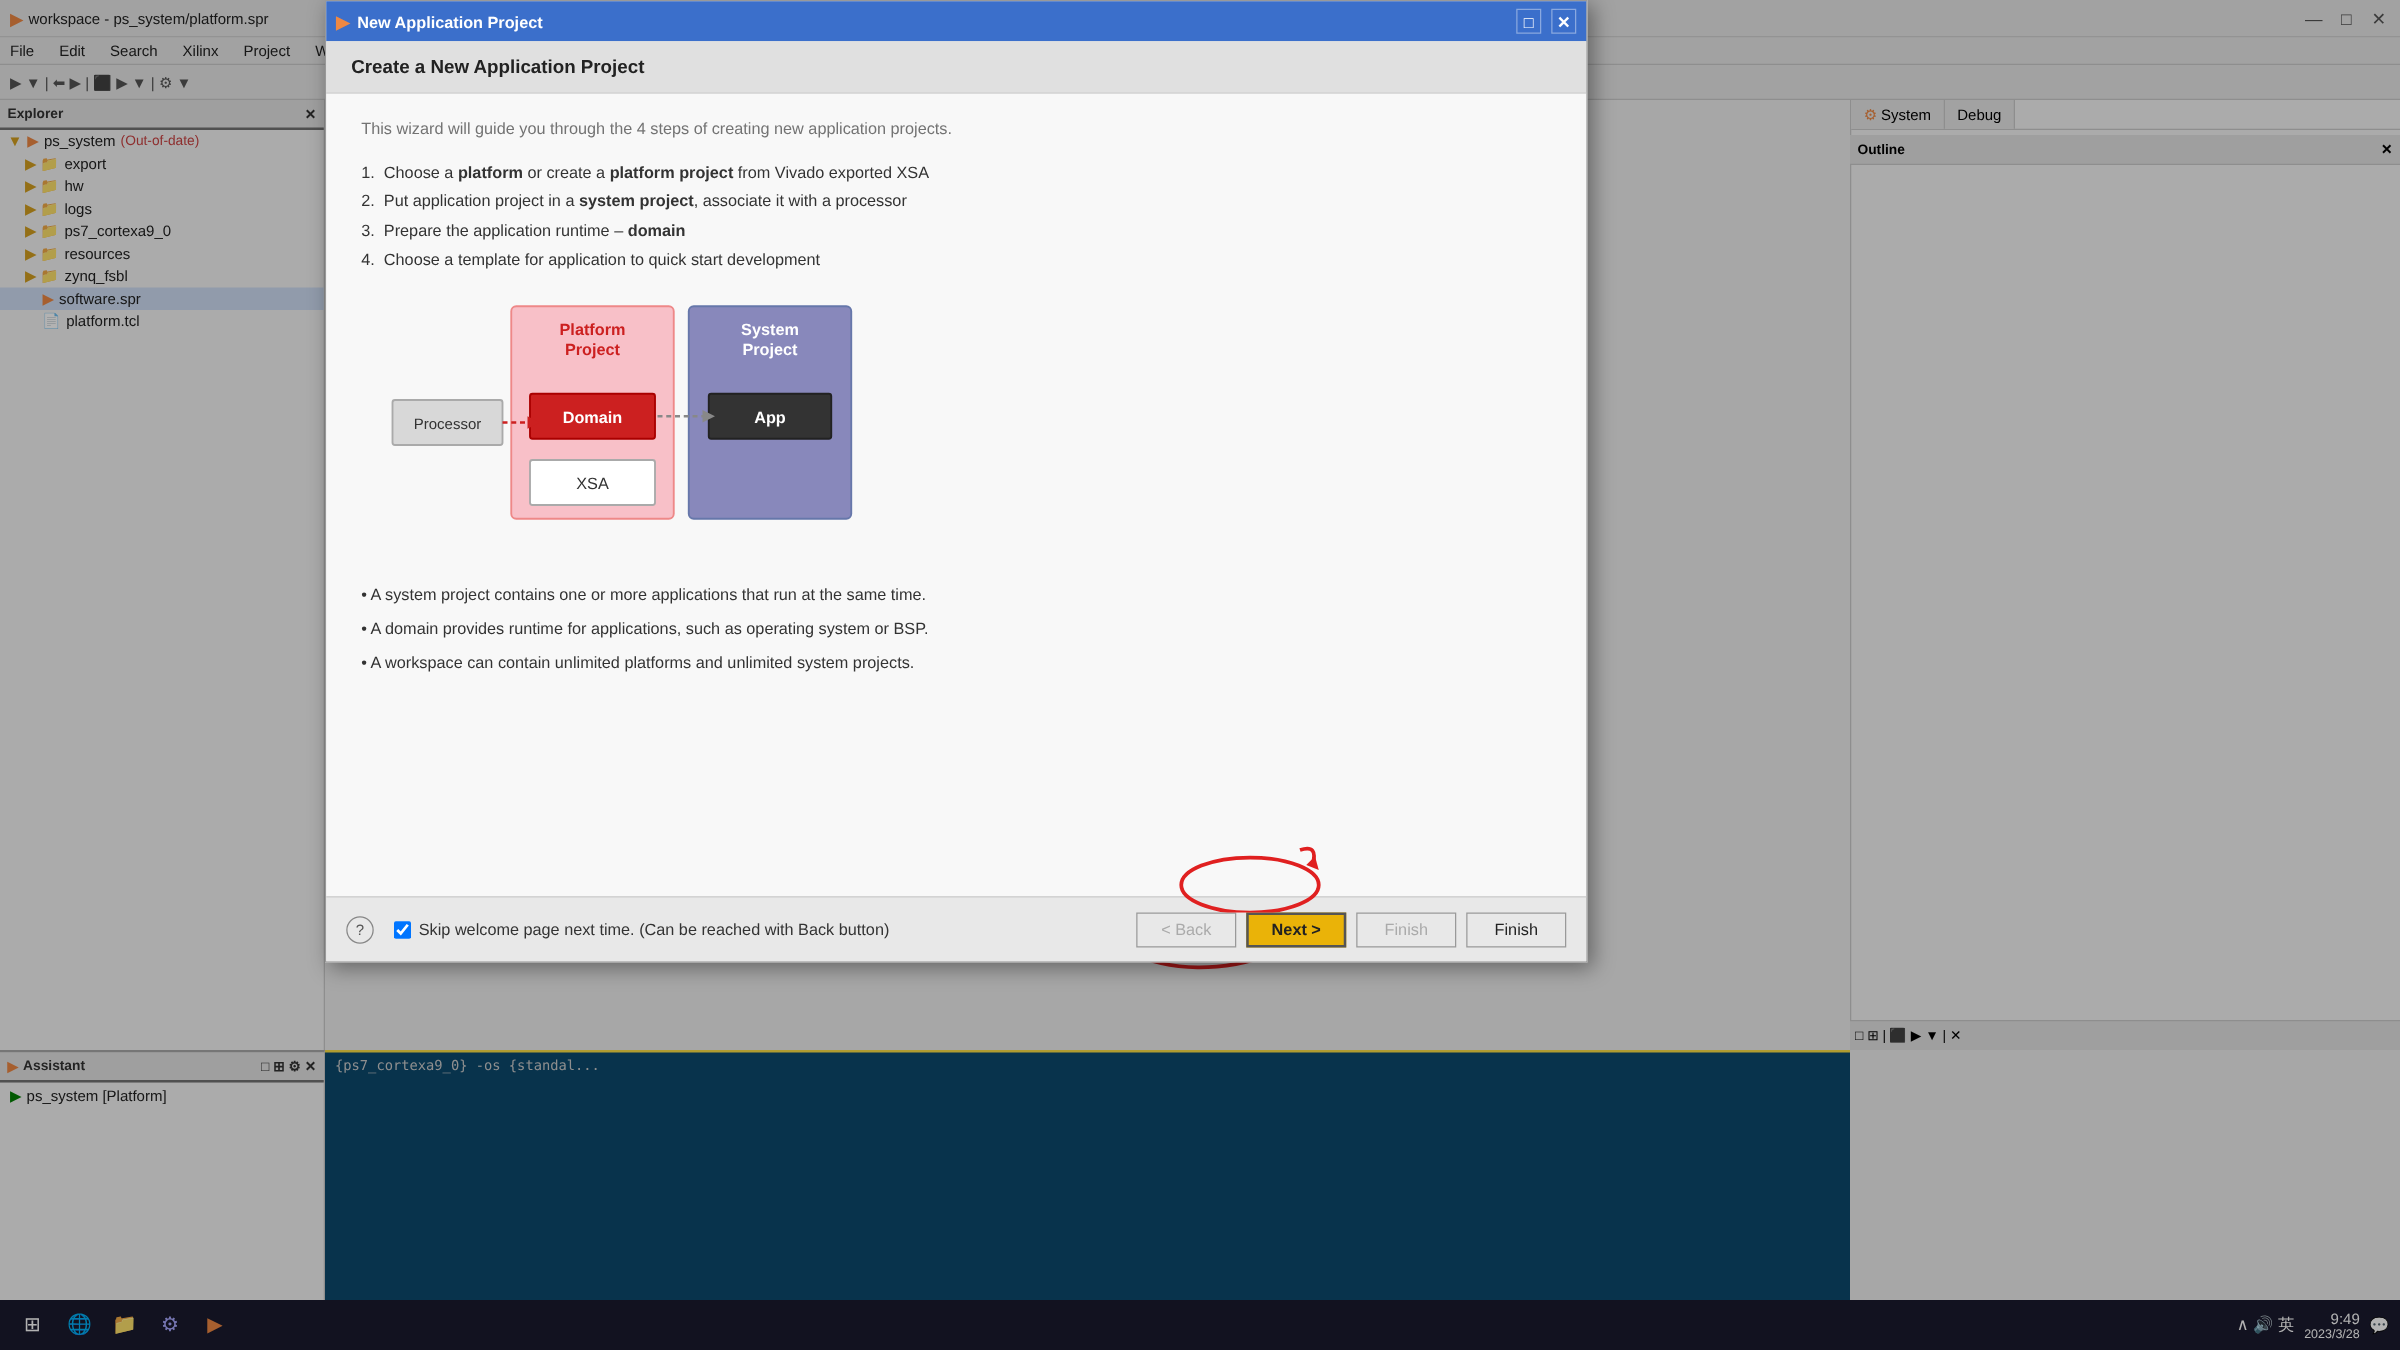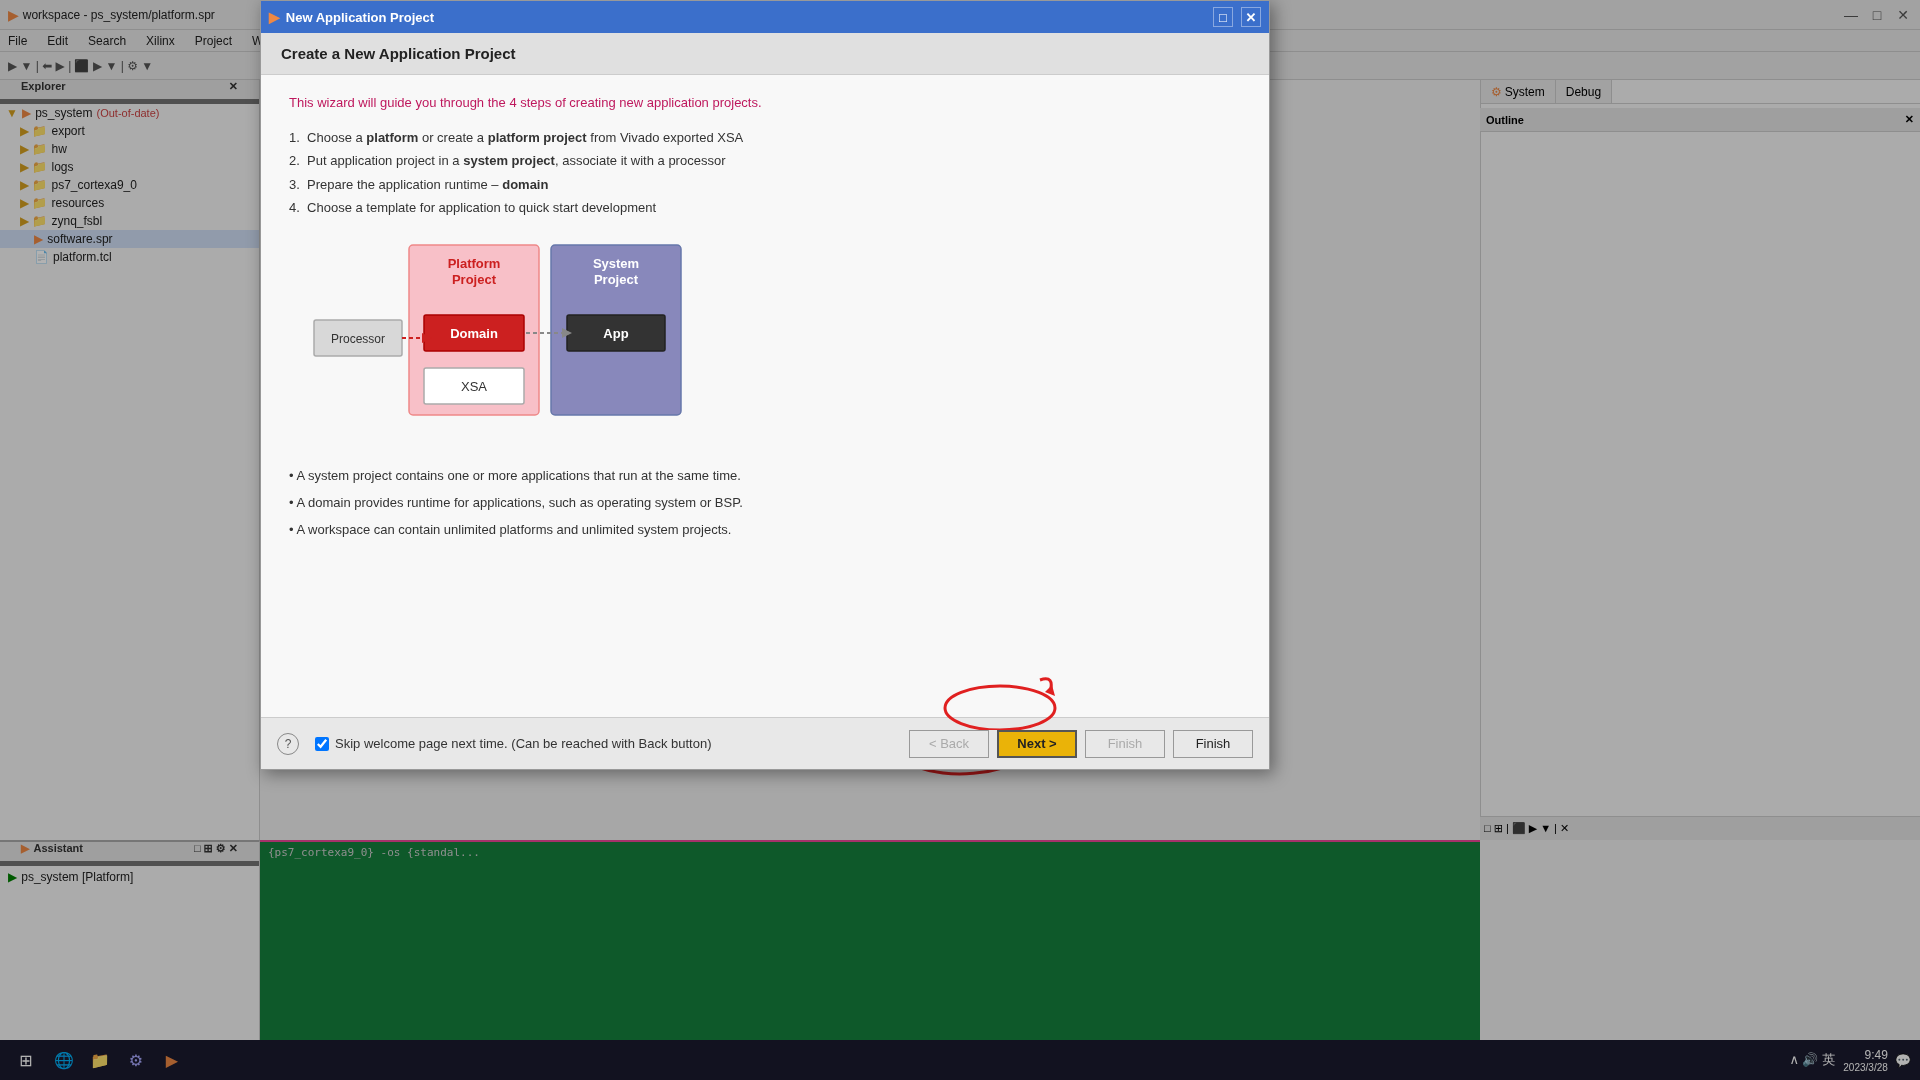--- a/index.html
+++ b/index.html
@@ -88,26 +88,26 @@
       top: 80px; left: 0;
       width: 260px;
       height: 760px;
       background: #f5f5f5;
       border-right: 1px solid #ccc;
     }
     .panel-header {
       height: 24px;
       background: #e4e4e4;
       display: flex;
-      align-items: flex-start;
-      padding: 0 21px;
+      align-items: center;
+      padding: 0 6px;
       font-size: 11px;
       font-weight: bold;
       color: #333;
-      border-bottom: 5px solid #737373;
+      border-bottom: 2px solid #737373;
     }
     .tree-item {
       display: flex;
       align-items: center;
       padding: 2px 6px;
       font-size: 12px;
       color: #222;
       cursor: pointer;
     }
     .tree-item .indent1 { margin-left: 14px; }
@@ -246,21 +246,21 @@
 
     .dialog-content {
       flex: 1;
       padding: 20px 28px;
       overflow-y: auto;
       background: #f8f8f8;
     }
 
     .intro-text {
       font-size: 13px;
-      color: #be185d;
+      color: #737373;
       margin-bottom: 16px;
     }
 
     .steps-list {
       font-size: 13px;
       color: #333;
       margin-bottom: 20px;
       line-height: 1.8;
     }
 
@@ -370,22 +370,22 @@
       font-size: 12px;
       color: #555;
     }
 
     
     .bottom-panel {
       position: absolute;
       top: 840px; left: 260px;
       width: calc(1920px - 260px - 440px);
       height: 200px;
-      background: #15803d;
-      border-top: 2px solid #ec4899;
+      background: #0c4a6e;
+      border-top: 2px solid #fde047;
     }
     .console-text {
       color: #ccc;
       font-family: monospace;
       font-size: 11px;
       padding: 4px 8px;
     }
   </style>
 </head>
 <body>

